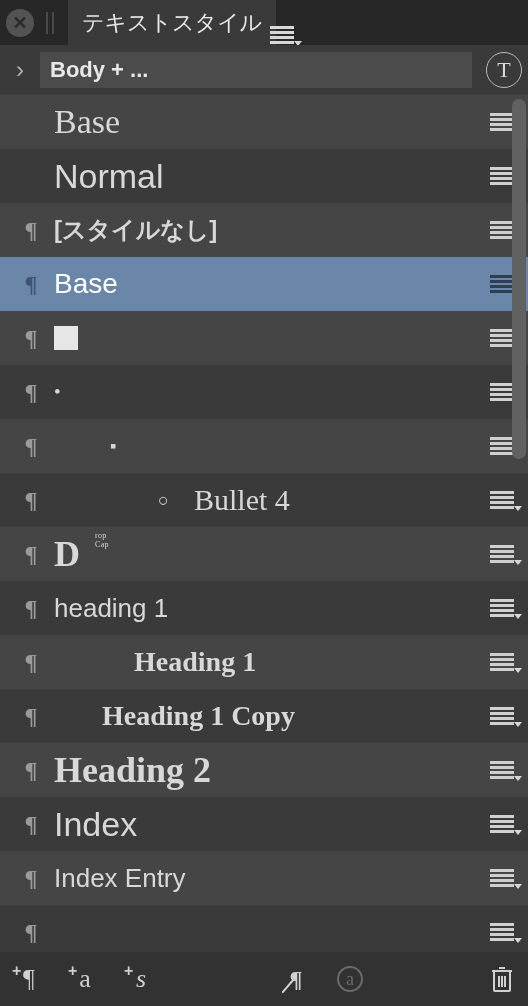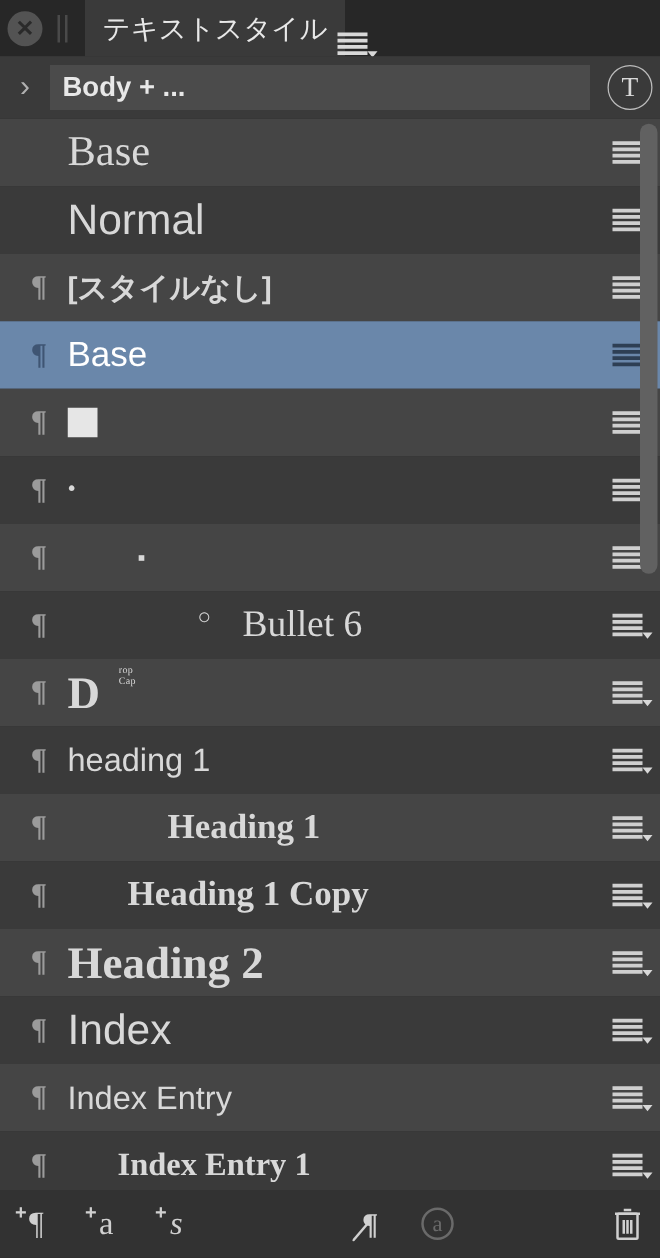--- a/index.html
+++ b/index.html
@@ -30,21 +30,21 @@
   .list-wrap { flex: 1; position: relative; overflow: hidden; }
   .list { width: 100%; height: 100%; overflow-y: hidden; }
   .scrollbar { position: absolute; right: 2px; top: 4px; width: 14px; height: 360px; background: #616161; border-radius: 7px; }
   
   .row { height: 54px; display: flex; align-items: center; padding-right: 40px; position: relative; cursor: pointer; }
   .row.light { background: #454545; }
   .row.dark { background: #3a3a3a; }
   .row.selected { background: #6a87aa; }
   .row .para { width: 30px; text-align: center; color: #9b9b9b; font-family: Georgia, serif; font-size: 24px; font-weight: bold; flex-shrink: 0; margin-left: 16px; margin-right: 8px; }
   .row.selected .para { color: #3f5573; }
-  .row .label-area { flex: 1; color: #d8d8d8; display: flex; font-size: 30px; font-family: Georgia, serif; min-width: 0; overflow: hidden; }
+  .row .label-area { flex: 1; color: #d8d8d8; display: flex; align-items: center; font-size: 30px; font-family: Georgia, serif; min-width: 0; overflow: hidden; }
   .row.selected .label-area { color: #ffffff; }
   .row .opts { position: absolute; right: 14px; top: 18px; }
   .row .opts .bar { background: #cfcfcf; }
   .row.selected .opts .bar { background: #2e3f54; }
   .row.selected .opts .tri { border-top-color: #2e3f54; }
   
   .no-para .para { visibility: hidden; }
   
   .swatch { width: 24px; height: 24px; background: #e6e6e6; display: inline-block; }
   
@@ -188,21 +188,21 @@
             <span class="bar"></span>
             <span class="bar"></span>
             <span class="bar"></span>
             <span class="tri"></span>
           </div>
         </div>
         <div class="row dark">
           <div class="para">¶</div>
           <div class="label-area" style="font-family: Georgia, serif; font-size: 30px; padding-left: 104px;">
             <span style="display: inline-block; width: 36px; font-size: 18px; text-align: left;">○</span>
-            <span>Bullet 6</span>
+            <span>Bullet 4</span>
           </div>
           <div class="opts menu-icon">
             <span class="bar"></span>
             <span class="bar"></span>
             <span class="bar"></span>
             <span class="bar"></span>
             <span class="tri"></span>
           </div>
         </div>
         <div class="row light">
@@ -291,23 +291,20 @@
           <div class="opts menu-icon">
             <span class="bar"></span>
             <span class="bar"></span>
             <span class="bar"></span>
             <span class="bar"></span>
             <span class="tri"></span>
           </div>
         </div>
         <div class="row dark">
           <div class="para">¶</div>
-          <div class="label-area" style="font-family: Georgia, serif; font-weight: bold; font-size: 26px; padding-left: 40px;">
-            <span>Index Entry 1</span>
-          </div>
           <div class="opts menu-icon">
             <span class="bar"></span>
             <span class="bar"></span>
             <span class="bar"></span>
             <span class="bar"></span>
             <span class="tri"></span>
           </div>
         </div>
       </div>
     <div class="scrollbar"></div>

